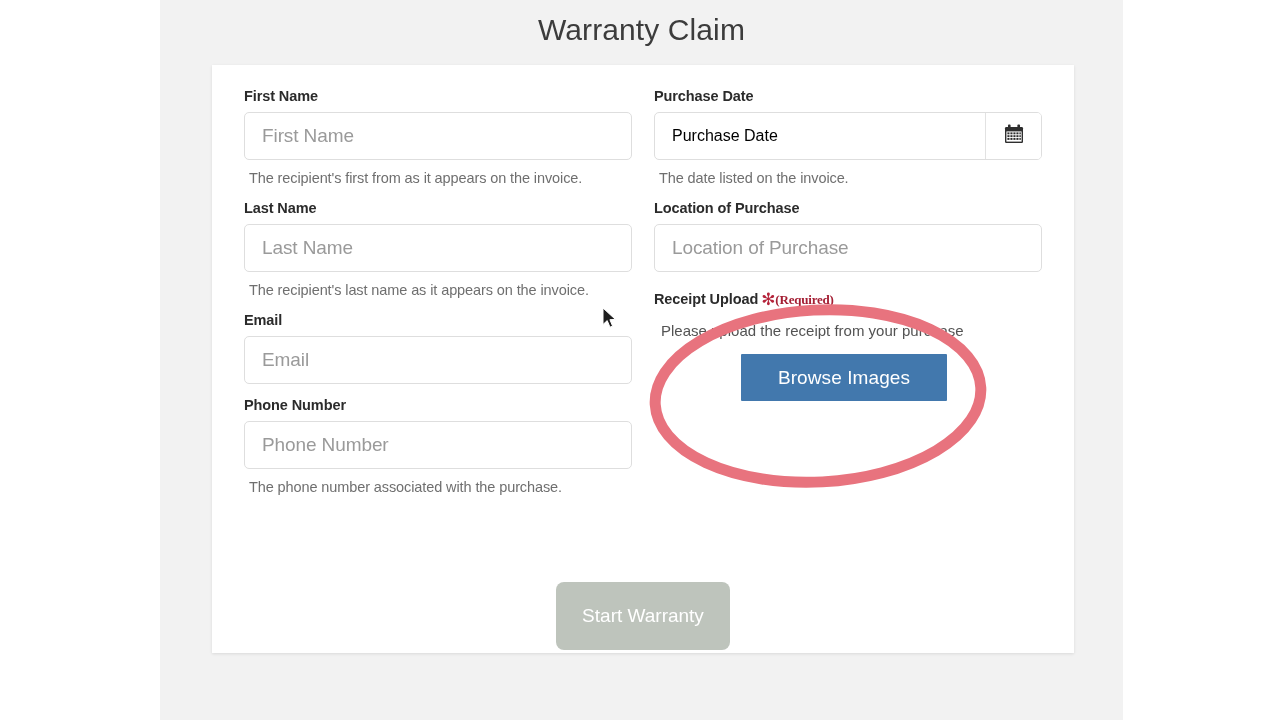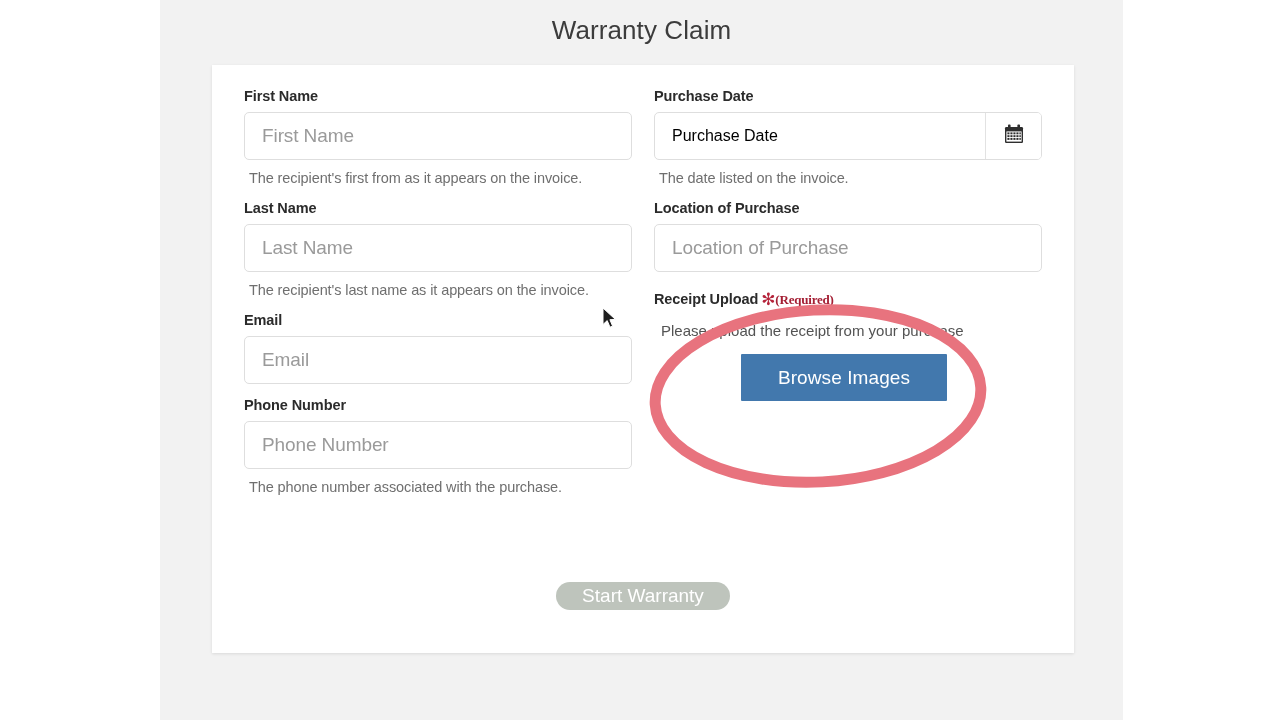--- a/index.html
+++ b/index.html
@@ -26,21 +26,21 @@
     top: 0;
     width: 963px;
     height: 720px;
     background: #f2f2f2;
     overflow: hidden;
   }
 
   
   .page-title {
     text-align: center;
-    font-size: 26px;
+    font-size: 30px;
     font-weight: 400;
     color: #3c3c3c;
     letter-spacing: 0.1px;
     padding-top: 14px;
     line-height: 32px;
   }
 
   
   .card {
     position: absolute;
@@ -176,24 +176,24 @@
     left: 0;
     right: 0;
     top: 517px;
     display: flex;
     justify-content: center;
   }
   .submit-btn {
     background: #bec4bc;
     color: #ffffff;
     border: none;
-    border-radius: 16px;
+    border-radius: 8px;
     font-size: 19px;
     font-family: "Liberation Sans", sans-serif;
-    padding: 2px 26px;
+    padding: 22px 26px;
     cursor: default;
     line-height: 24px;
   }
 
   
   .footer-link-wrap {
     position: absolute;
     left: 0;
     right: 0;
     top: 675px;

